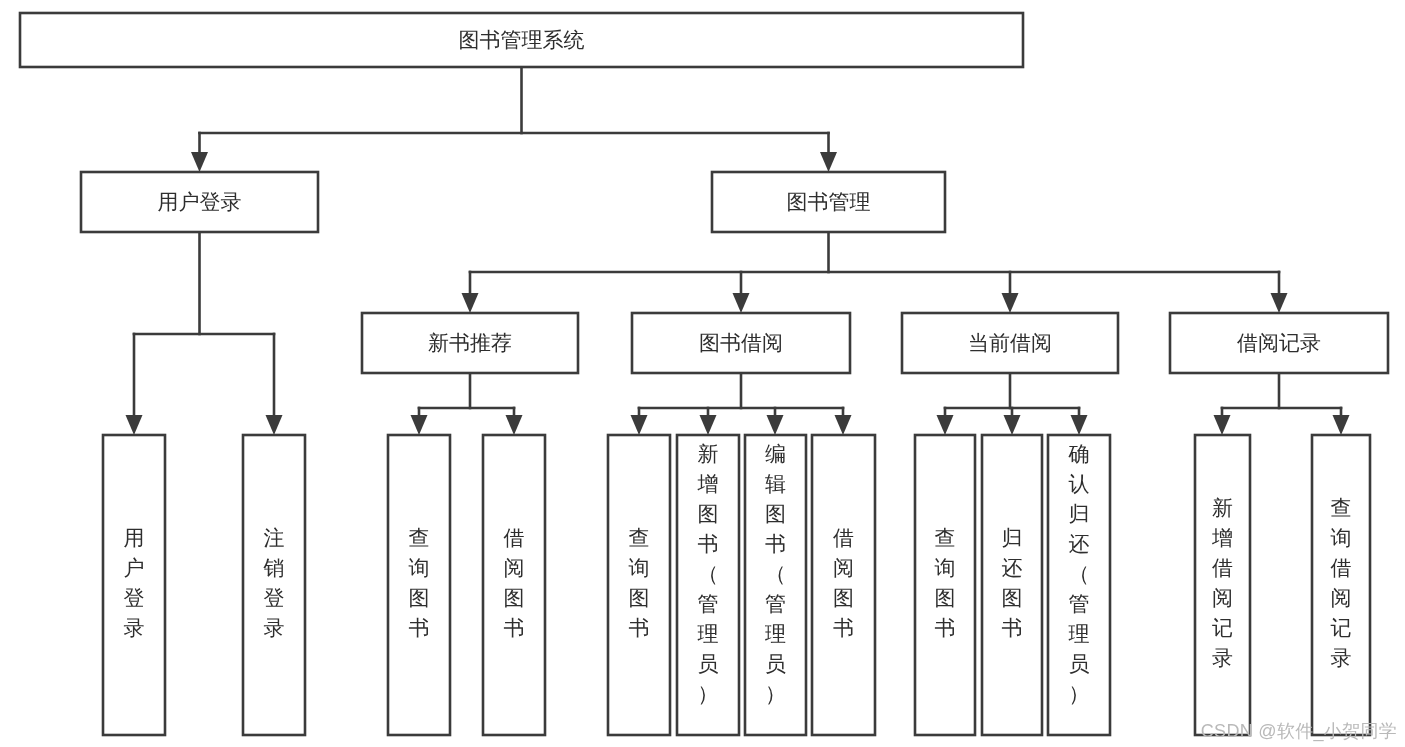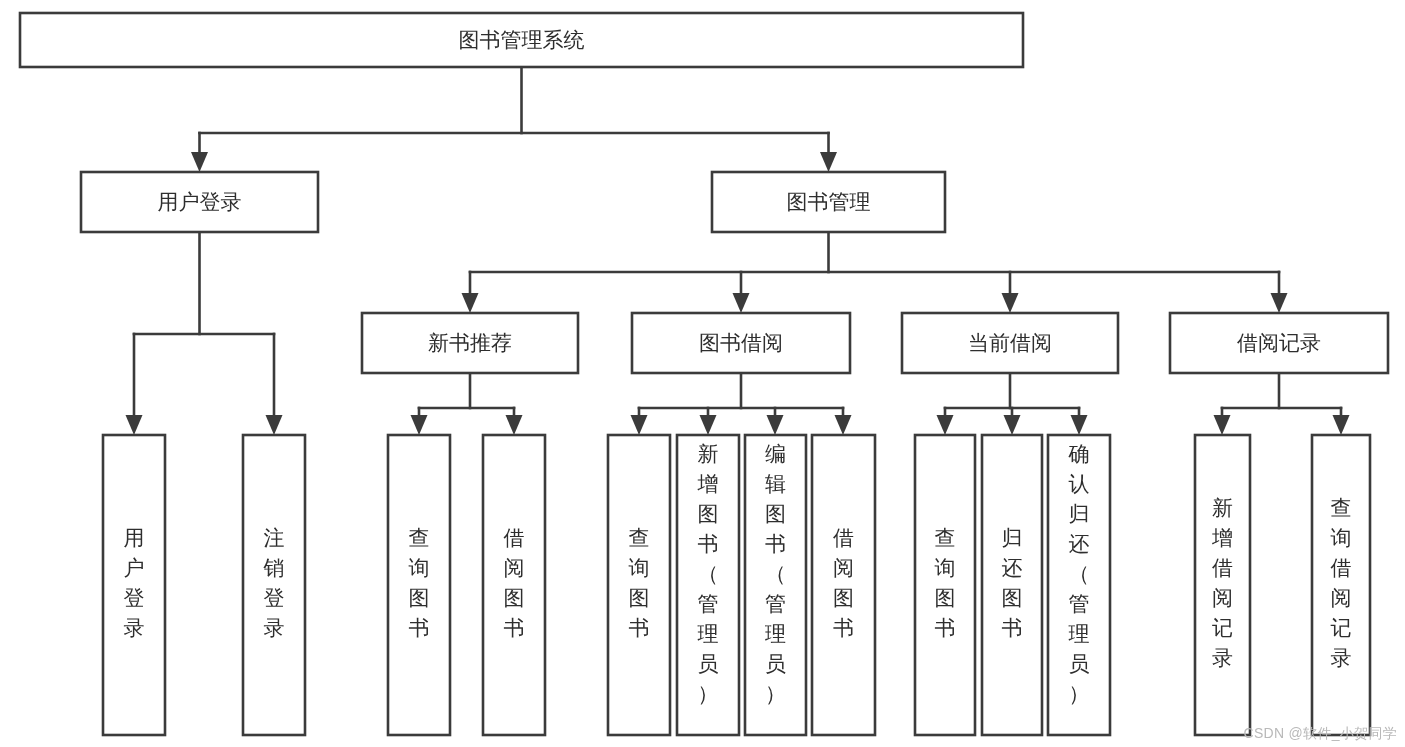--- a/index.html
+++ b/index.html
@@ -55,21 +55,21 @@
     fill: #2e2e2e;
     font-family: "Liberation Sans", "DejaVu Sans", sans-serif;
     font-size: 21px;
     text-anchor: middle;
   }
   .watermark {
     position: absolute;
     right: 8px;
     bottom: 4px;
     font-family: "Liberation Sans", "DejaVu Sans", sans-serif;
-    font-size: 14px;
+    font-size: 18px;
     color: #b9b9b9;
     white-space: nowrap;
     letter-spacing: 0.3px;
   }
 </style>
 </head>
 <body>
 
 <div id="diagram-root">
   <svg id="diagram-svg" viewBox="0 0 1405 747" xmlns="http://www.w3.org/2000/svg">

